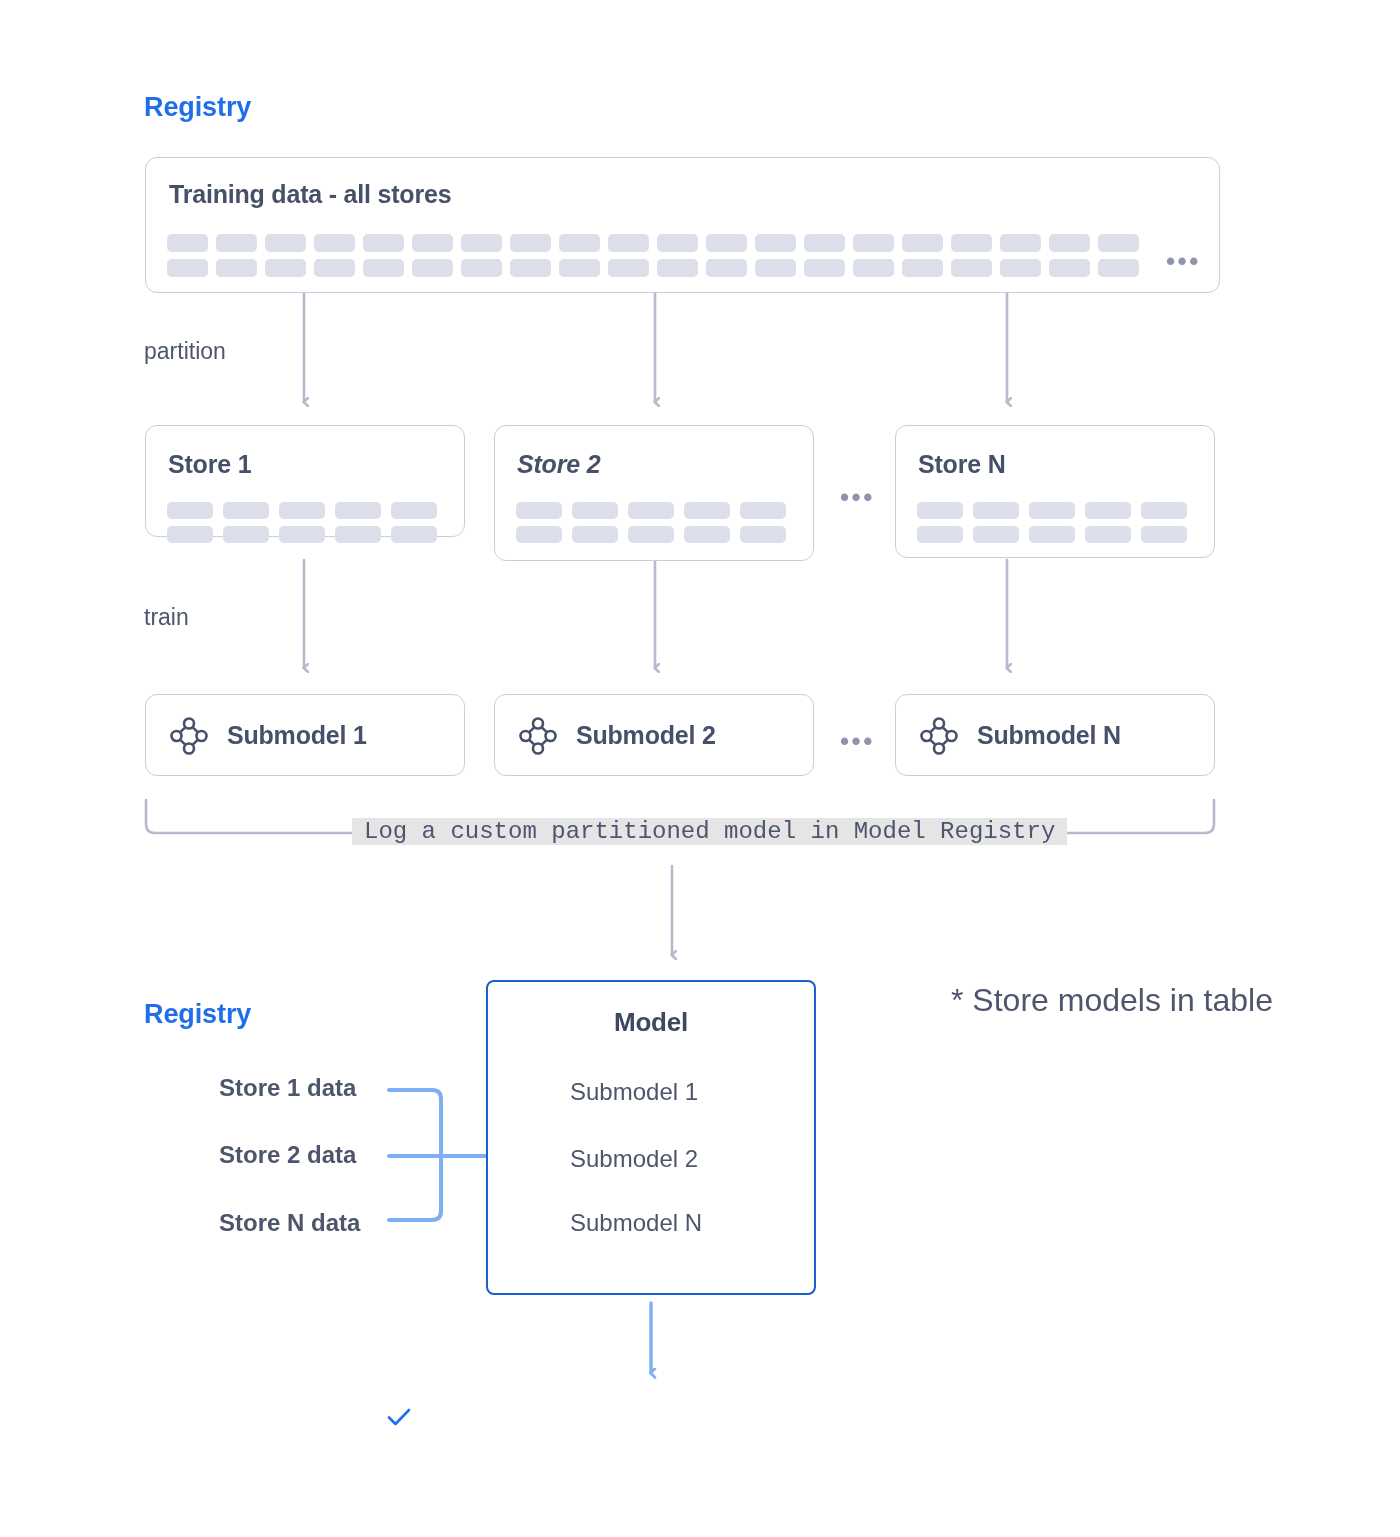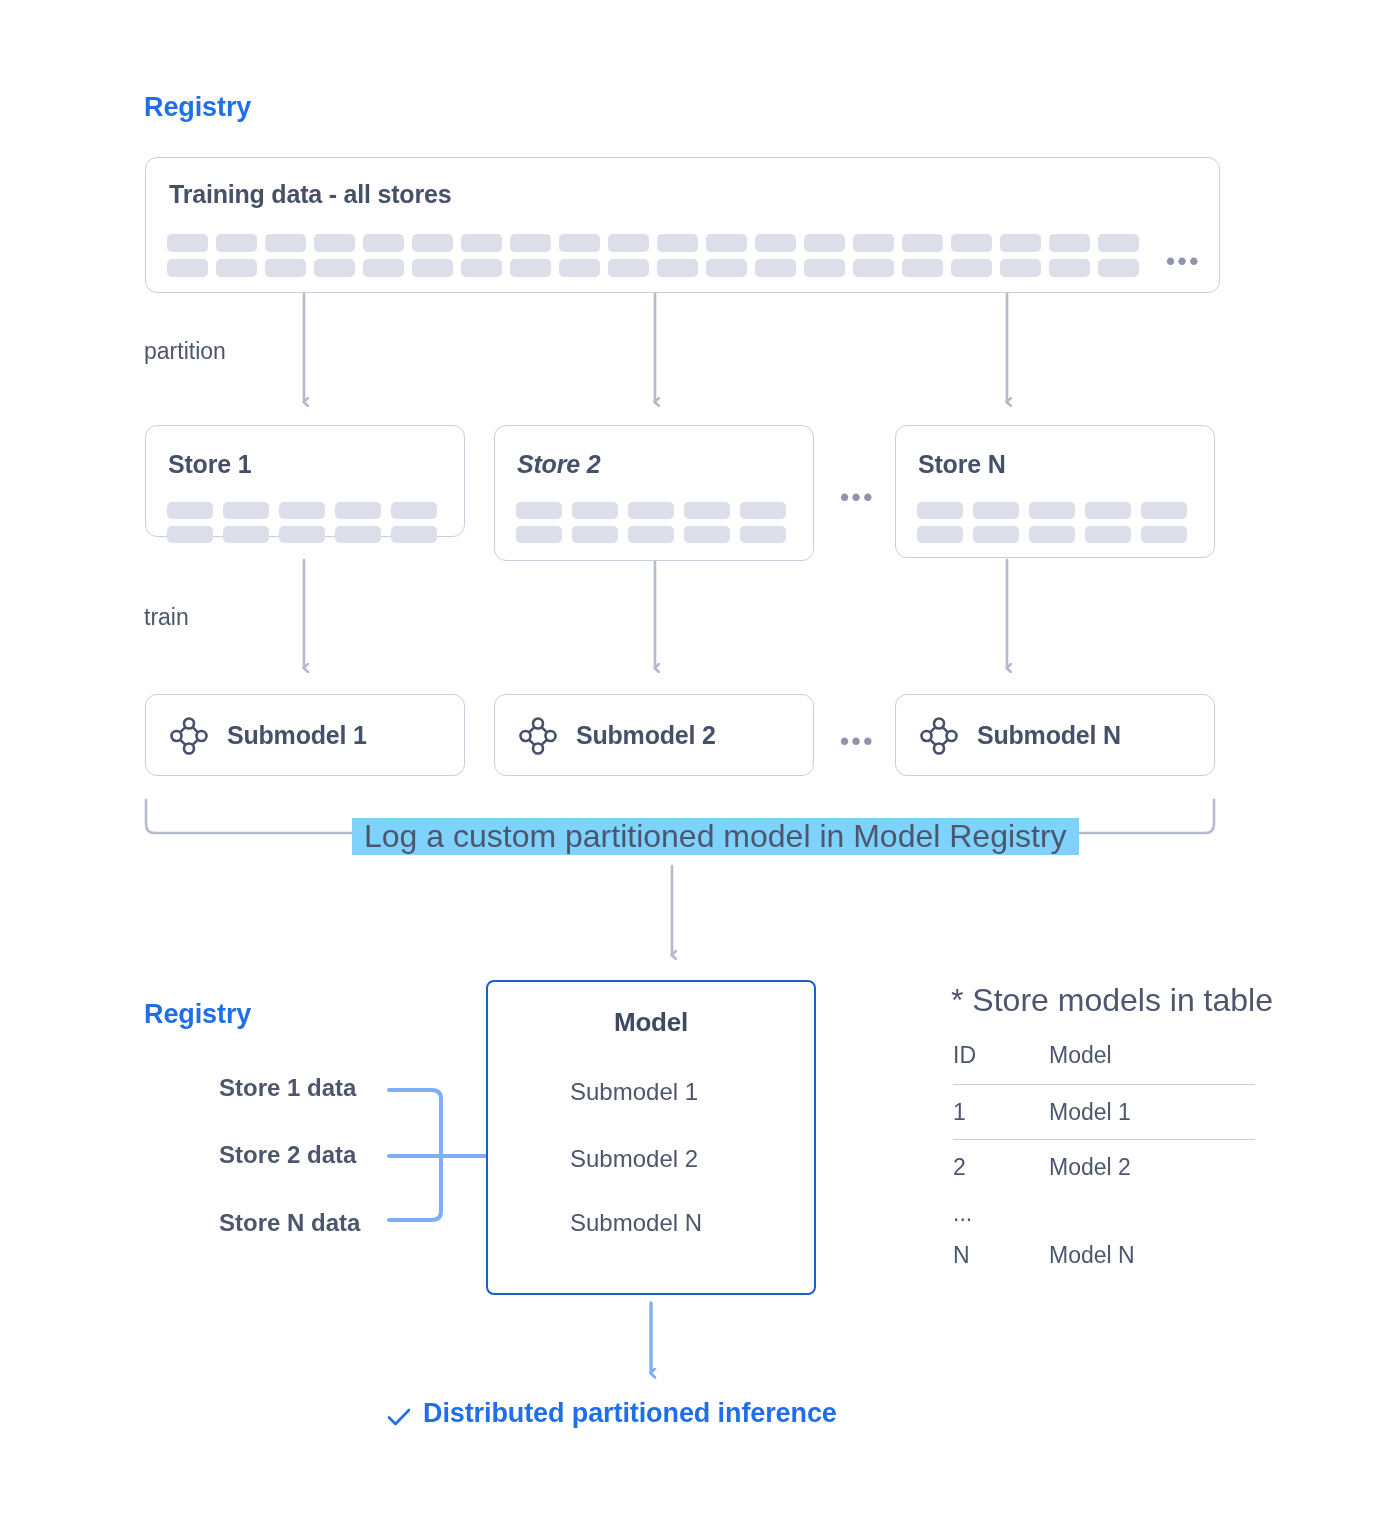--- a/index.html
+++ b/index.html
@@ -87,25 +87,26 @@
     font-weight: bold;
     color: #475069;
     white-space: nowrap;
     letter-spacing: -0.2px;
   }
   .model-icon { position: absolute; }
 
   
   .bracket-caption {
     position: absolute;
-    font-size: 32px;
-    color: #4d566d;
-    background: #7dd3fc;
+    font-size: 24px;
+    color: #4d566d;
+    background: #e5e5e5;
     padding: 0 12px;
     white-space: nowrap;
+    font-family: Liberation Mono, monospace;
   }
 
   
   .model-box {
     position: absolute;
     box-sizing: border-box;
     border: 2px solid #1b5fcc;
     border-radius: 8px;
     background: #ffffff;
   }
@@ -400,47 +401,20 @@
 
   <div class="model-box" style="left:486px; top:980px; width:330px; height:315px;">
     <div class="model-box-title" style="top:25px;">Model</div>
     <div class="model-sub" style="left:82px; top:96px;">Submodel 1</div>
     <div class="model-sub" style="left:82px; top:163px;">Submodel 2</div>
     <div class="model-sub" style="left:82px; top:227px;">Submodel N</div>
   </div>
 
   <div class="table-note" style="left:951px; top:982px;">* Store models in table</div>
 
-  <table class="mini-table" style="left:953px; top:1042px; width:302px;">
-    <thead>
-      <tr>
-        <th class="col-id rowline" style="height:42px; vertical-align:top;">ID</th>
-        <th class="rowline" style="height:42px; vertical-align:top;">Model</th>
-      </tr>
-    </thead>
-    <tbody>
-      <tr>
-        <td class="col-id rowline" style="height:54px; vertical-align:middle;">1</td>
-        <td class="rowline" style="height:54px; vertical-align:middle;">Model 1</td>
-      </tr>
-      <tr>
-        <td class="col-id" style="height:54px; vertical-align:middle;">2</td>
-        <td style="height:54px; vertical-align:middle;">Model 2</td>
-      </tr>
-      <tr>
-        <td class="col-id" style="height:38px; vertical-align:middle;">...</td>
-        <td style="height:38px; vertical-align:middle;"></td>
-      </tr>
-      <tr>
-        <td class="col-id" style="height:46px; vertical-align:middle;">N</td>
-        <td style="height:46px; vertical-align:middle;">Model N</td>
-      </tr>
-    </tbody>
-  </table>
 
   <span class="check-mark" style="left:386px; top:1404px;">
     <svg width="26" height="26" viewBox="0 0 26 26">
       <path d="M3,13.5 L9.5,20 L23,6" fill="none" stroke="#1f6feb" stroke-width="2.6" stroke-linecap="round" stroke-linejoin="round"></path>
     </svg>
   </span>
-  <div class="result-text" style="left:423px; top:1398px;">Distributed partitioned inference</div>
 
 </div>
 
 </body></html>

